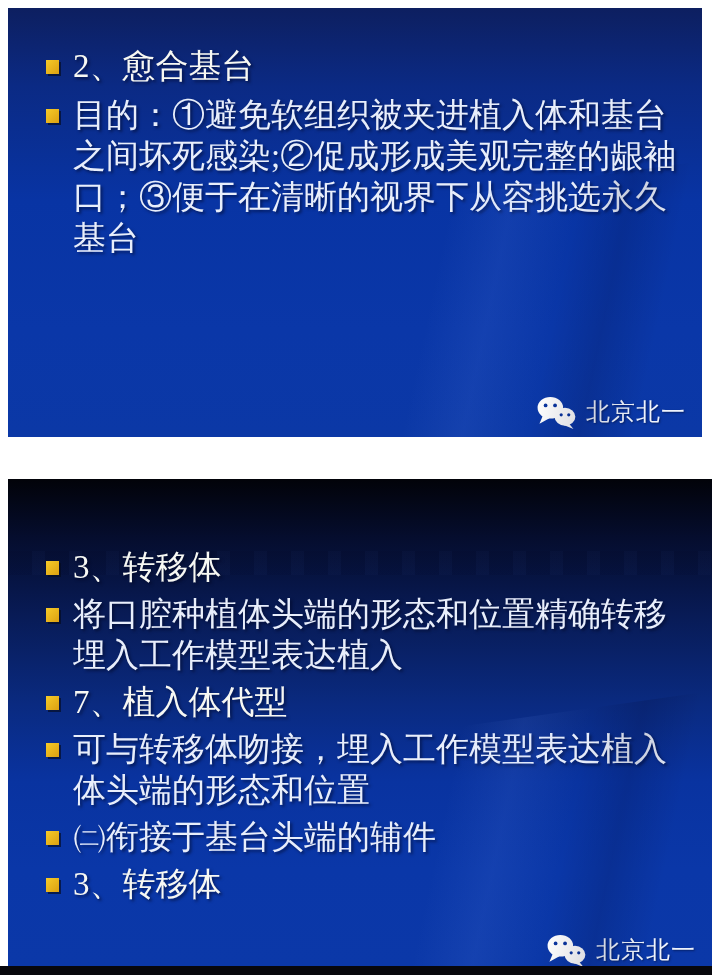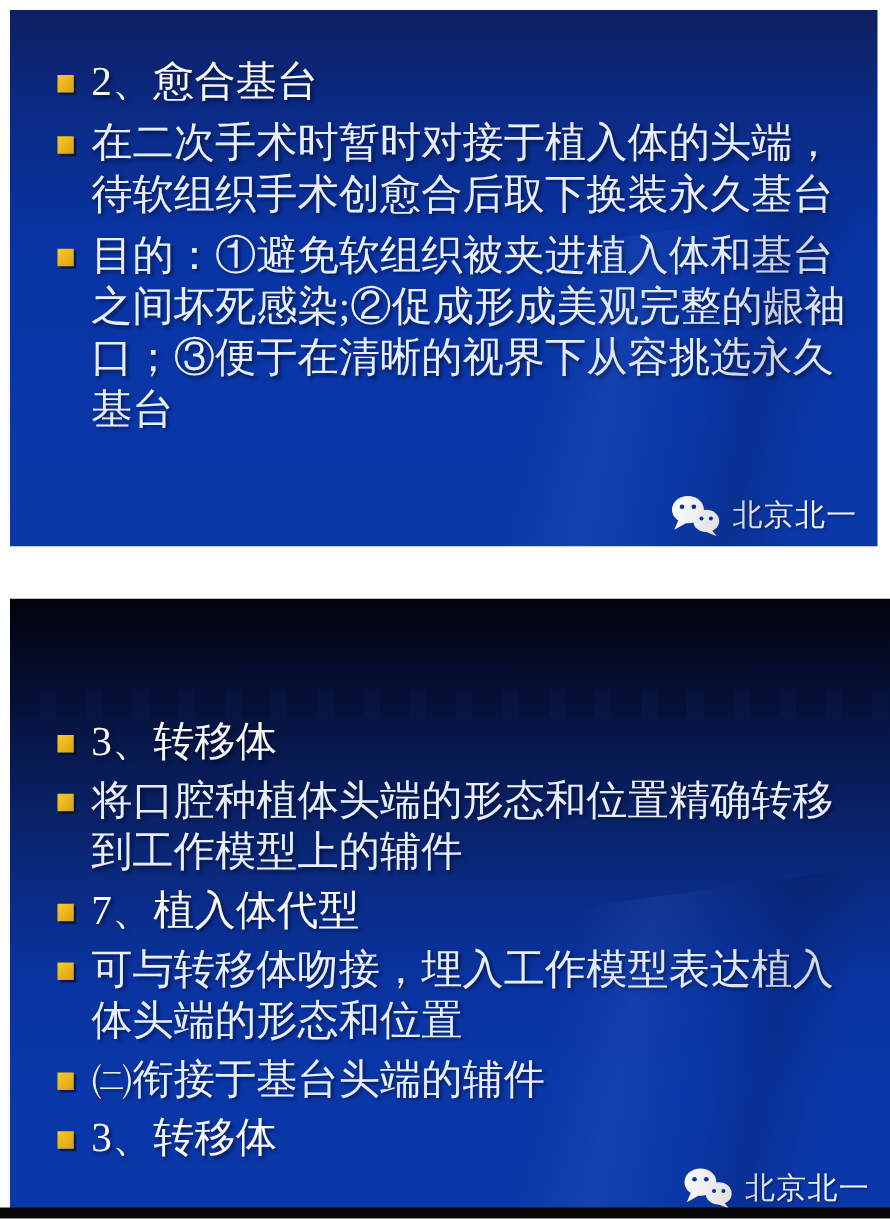--- a/index.html
+++ b/index.html
@@ -25,21 +25,21 @@
     transform:rotate(-8deg);
   }
   
   .texture-band {
     position:absolute; left:0; top:72px; width:100%; height:24px;
     background:repeating-linear-gradient(90deg, rgba(0,0,25,0.28) 0 24px, rgba(120,150,230,0.07) 24px 37px);
     opacity:0.30; pointer-events:none;
   }
   .content { position:relative; }
   .slide-1 .content { padding:38px 22px 0 38px; }
-  .slide-2 .content { padding:95px 22px 0 38px; }
+  .slide-2 .content { padding:68px 22px 0 38px; }
   .bullet-item { display:flex; align-items:flex-start; }
   .slide-1 .bullet-item { margin-bottom:8px; }
   .slide-2 .bullet-item { margin-bottom:6px; }
   .bullet {
     flex:0 0 auto; width:13px; height:14px; margin:14px 14px 0 0;
     background:linear-gradient(135deg,#f6cb28,#dca012);
     box-shadow:2px 2px 0 rgba(5,10,30,0.65);
   }
   .item-text {
     white-space:pre-line;
@@ -70,25 +70,20 @@
 <div class="page">
 
   <section class="slide slide-1">
     <div class="content">
       <div class="bullet-item title">
         <span class="bullet"></span>
         <span class="item-text">2、愈合基台</span>
       </div>
       <div class="bullet-item">
         <span class="bullet"></span>
-        <span class="item-text">在二次手术时暂时对接于植入体的头端，
-待软组织手术创愈合后取下换装永久基台</span>
-      </div>
-      <div class="bullet-item">
-        <span class="bullet"></span>
         <span class="item-text">目的：①避免软组织被夹进植入体和基台
 之间坏死感染;②促成形成美观完整的龈袖
 口；③便于在清晰的视界下从容挑选永久
 基台</span>
       </div>
     </div>
     <div class="badge">
       <span>
         <svg viewBox="0 0 44 36" xmlns="http://www.w3.org/2000/svg">
           <ellipse cx="16" cy="13.5" rx="13.5" ry="11.5" fill="#ffffff"></ellipse>
@@ -108,21 +103,21 @@
   <section class="slide slide-2">
     <div class="texture-band"></div>
     <div class="content">
       <div class="bullet-item title">
         <span class="bullet"></span>
         <span class="item-text">3、转移体</span>
       </div>
       <div class="bullet-item">
         <span class="bullet"></span>
         <span class="item-text">将口腔种植体头端的形态和位置精确转移
-到工作模型上的辅件</span>
+埋入工作模型表达植入</span>
       </div>
       <div class="bullet-item title">
         <span class="bullet"></span>
         <span class="item-text">7、植入体代型</span>
       </div>
       <div class="bullet-item">
         <span class="bullet"></span>
         <span class="item-text">可与转移体吻接，埋入工作模型表达植入
 体头端的形态和位置</span>
       </div>

